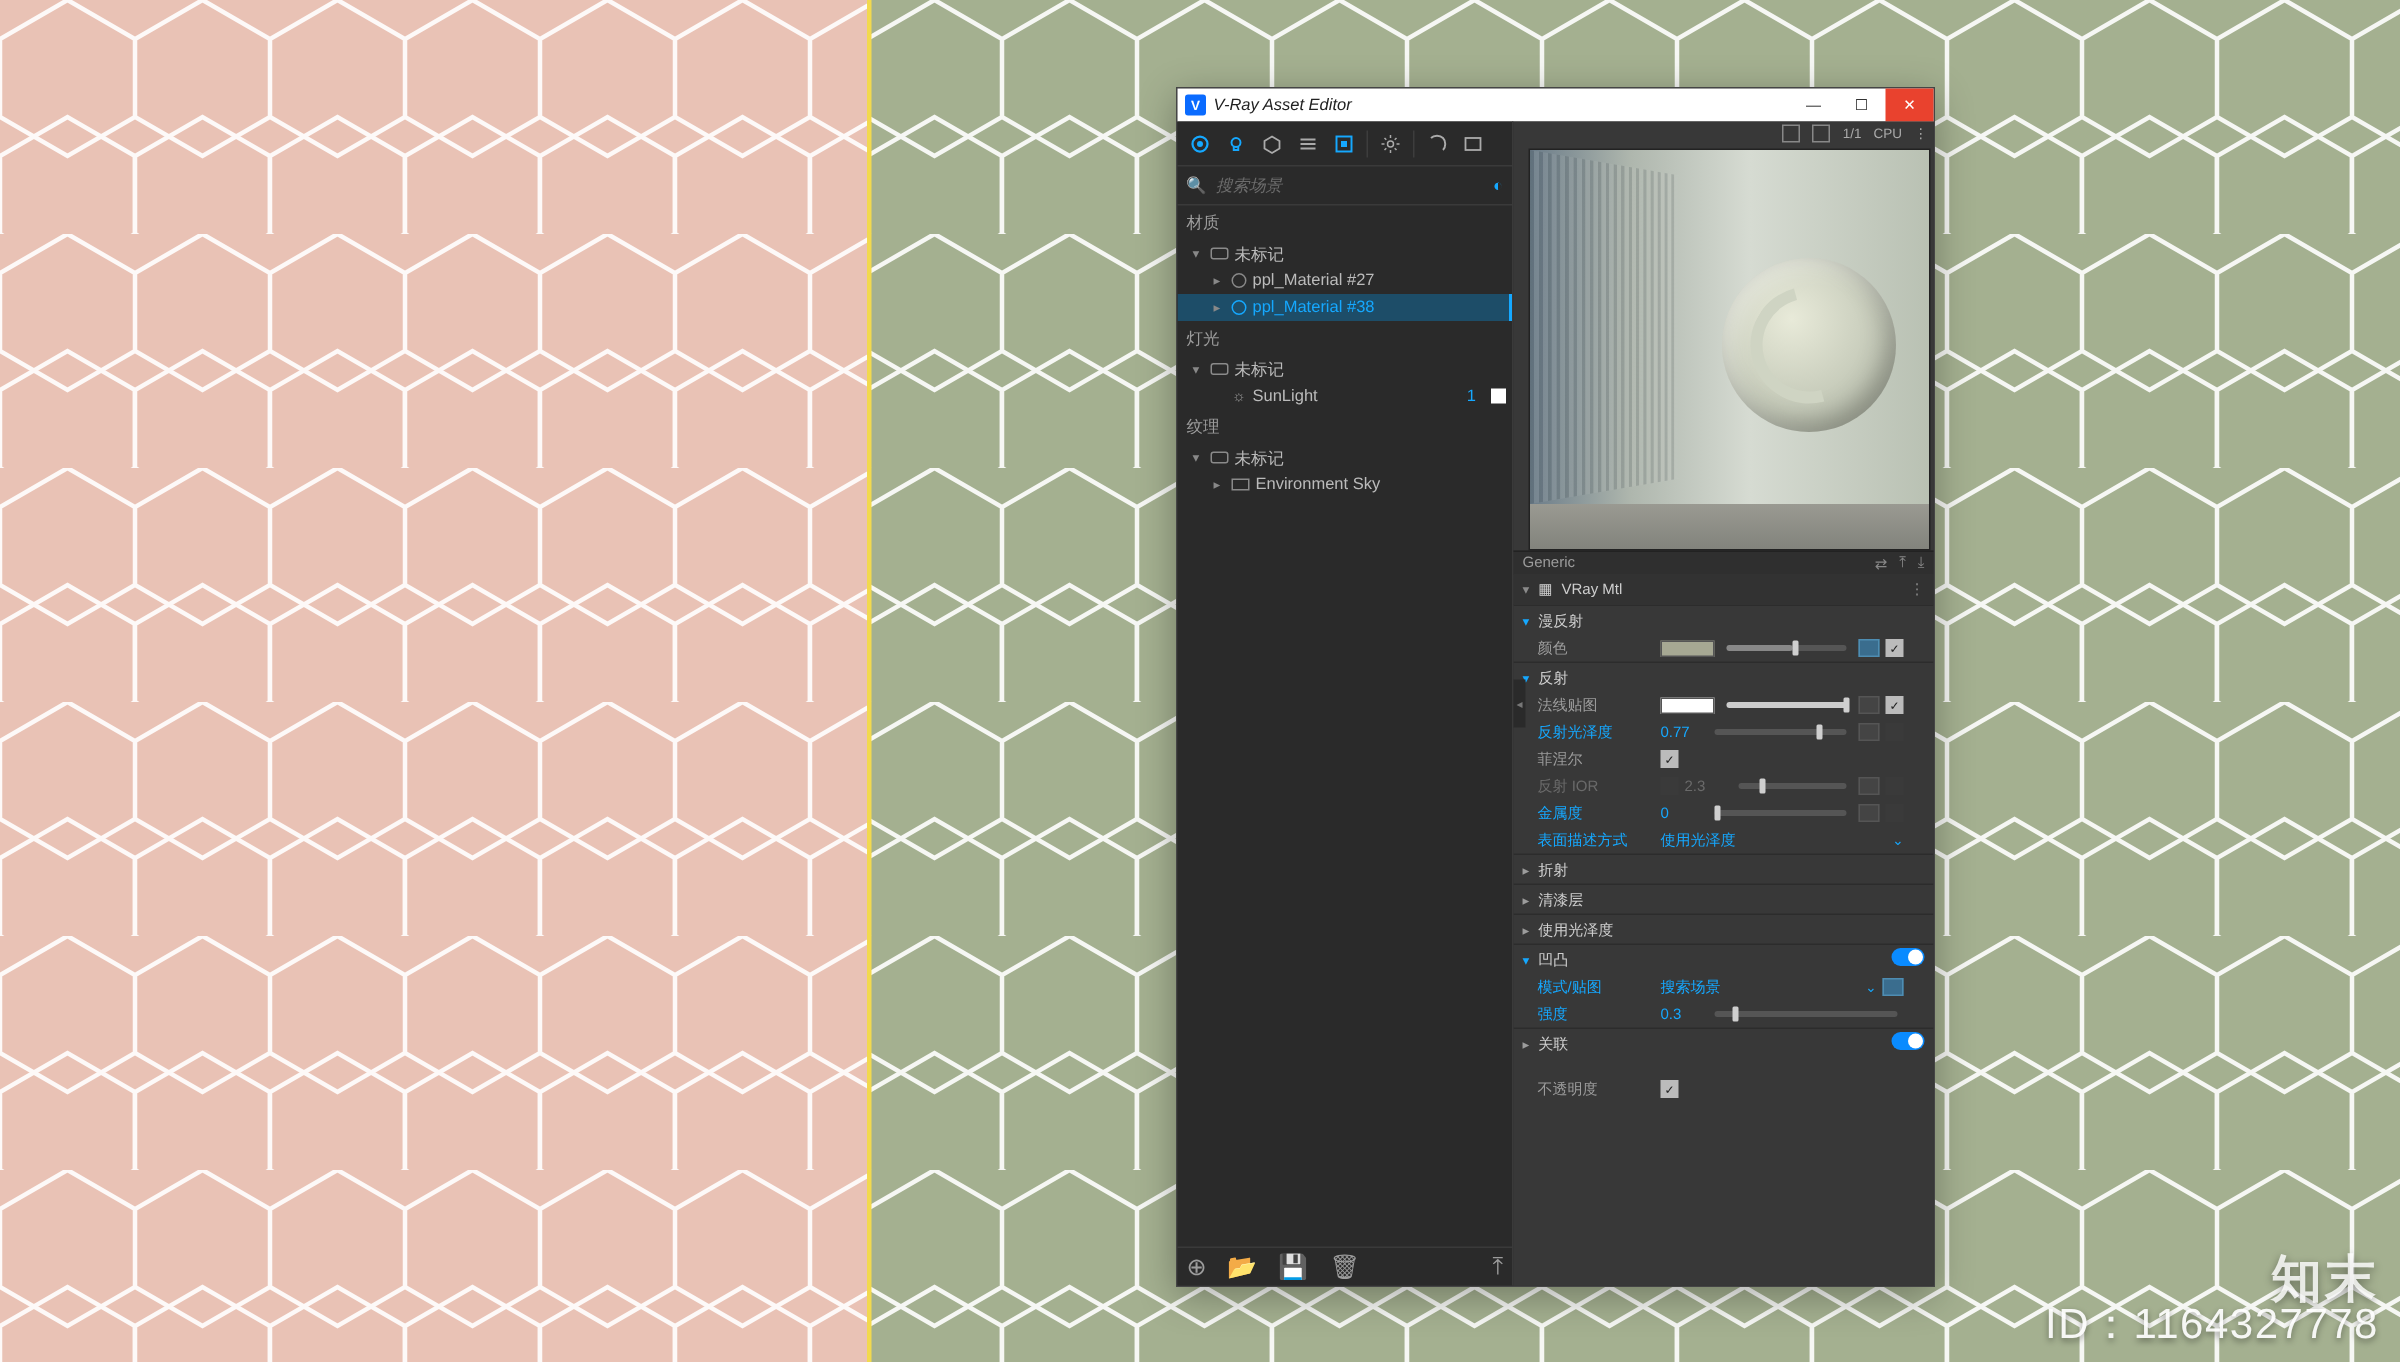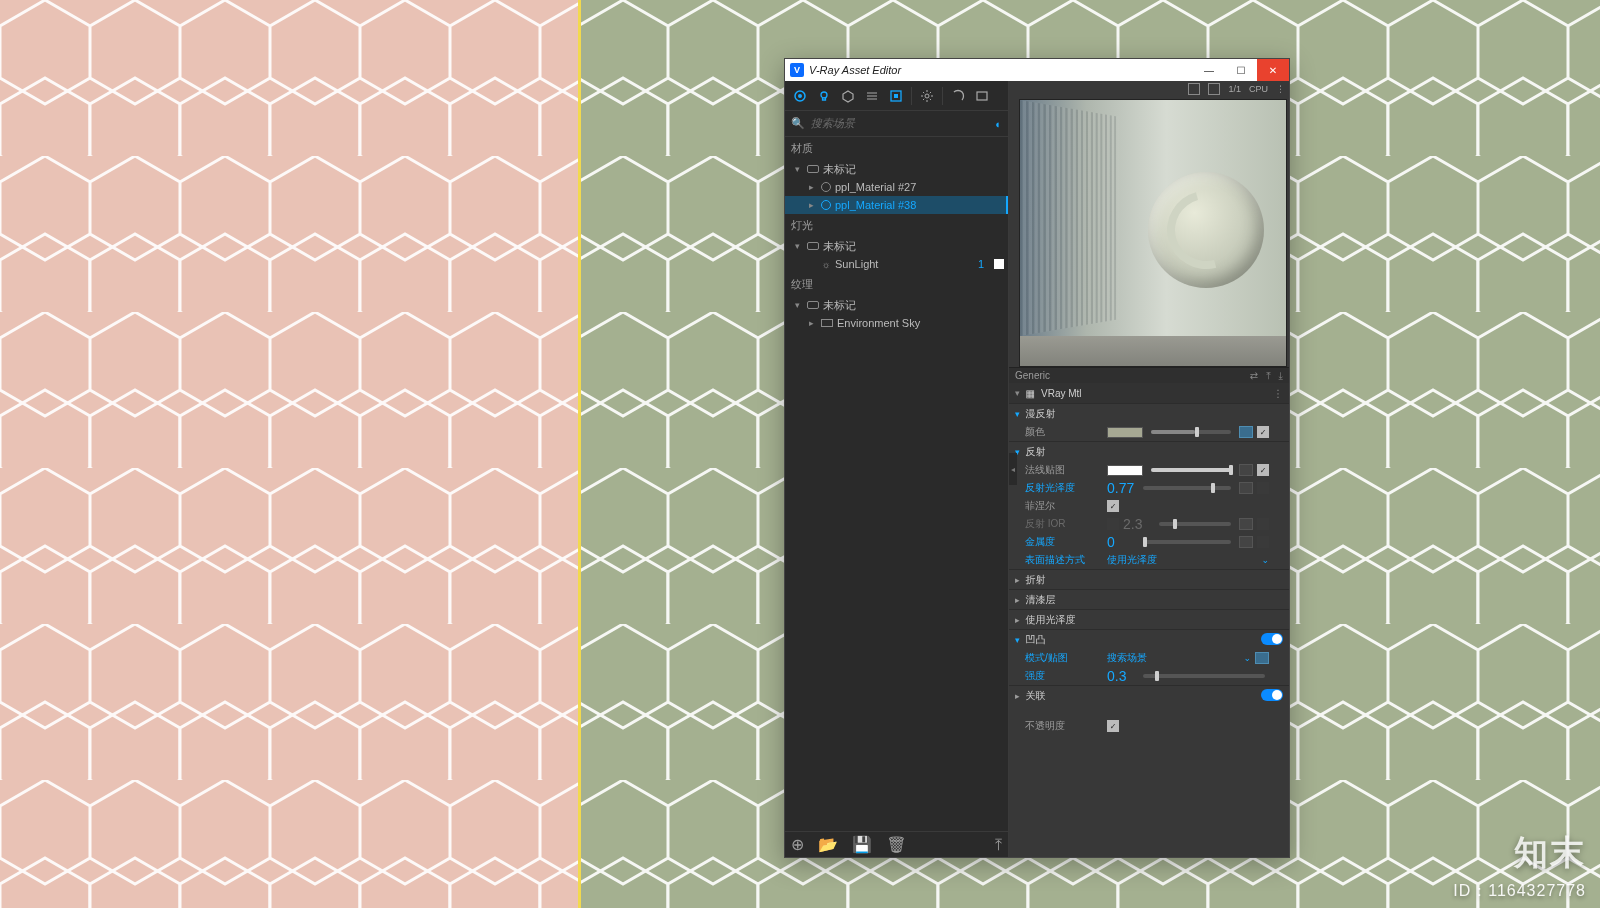--- a/index.html
+++ b/index.html
@@ -79,34 +79,34 @@
 .toggle-sw { width: 22px; height: 12px; background: #0a8bff; border-radius: 7px; position: relative; display: inline-block; }
 .toggle-sw::after { content: ''; position: absolute; right: 1px; top: 1px; width: 10px; height: 10px; background: #fff; border-radius: 50%; }
 
 .prop-row { height: 18px; display: flex; align-items: center; padding: 0 20px 0 16px; font-size: 10px; color: #9c9c9c; gap: 4px; }
 .prop-row .lbl { width: 78px; flex-shrink: 0; }
 .prop-row .lbl.active { color: #15a8ff; }
 .prop-row .swatch { width: 36px; height: 11px; border: 1px solid #555; flex-shrink: 0; }
 .prop-row .slider { flex: 1; height: 4px; background: #555; position: relative; border-radius: 2px; margin: 0 4px; }
 .prop-row .slider .fill { position: absolute; left: 0; top: 0; bottom: 0; background: #888; border-radius: 2px; }
 .prop-row .slider .thumb { position: absolute; top: -3px; width: 4px; height: 10px; background: #cfcfcf; border-radius: 1px; }
-.prop-row .num { width: 28px; color: #bbb; font-size: 14px; }
+.prop-row .num { width: 28px; color: #bbb; font-size: 10px; }
 .prop-row .num.active { color: #15a8ff; }
 .prop-row .tex-btn { width: 14px; height: 12px; background: #3a6d8e; border: 1px solid #4e8db2; display: inline-block; flex-shrink: 0; }
 .prop-row .tex-btn.dim { background: #444; border-color: #555; }
 .prop-row .chk { width: 12px; height: 12px; display: inline-flex; align-items: center; justify-content: center; background: #bbb; color: #222; font-size: 8px; flex-shrink: 0; }
 .prop-row .chk.off { background: #3a3a3a; color: transparent; }
 .prop-row .dropdown-val { color: #15a8ff; flex: 1; }
 .prop-row .dd-arrow { color: #15a8ff; font-size: 9px; }
 
 .spacer-row { height: 12px; }
 
 
 .watermark-logo { position: absolute; right: 14px; bottom: 32px; color: rgba(255,255,255,.82); font-size: 34px; font-weight: 600; letter-spacing: 2px; text-shadow: 0 2px 6px rgba(0,0,0,.4); z-index: 20; font-family: "Microsoft YaHei", sans-serif; }
-.watermark-id { position: absolute; right: 14px; bottom: 6px; color: rgba(255,255,255,.92); font-size: 16px; letter-spacing: 1px; text-shadow: 0 2px 4px rgba(0,0,0,.4); z-index: 20; }
+.watermark-id { position: absolute; right: 14px; bottom: 6px; color: rgba(255,255,255,.92); font-size: 28px; letter-spacing: 1px; text-shadow: 0 2px 4px rgba(0,0,0,.4); z-index: 20; }
 
 svg { display: block; }
 </style>
 </head>
 <body>
 
 <div class="bg-layer bg-left">
   <svg class="hex-overlay" width="578" height="908">
     <defs>
       <pattern id="hexL" width="90" height="156" patternUnits="userSpaceOnUse">

